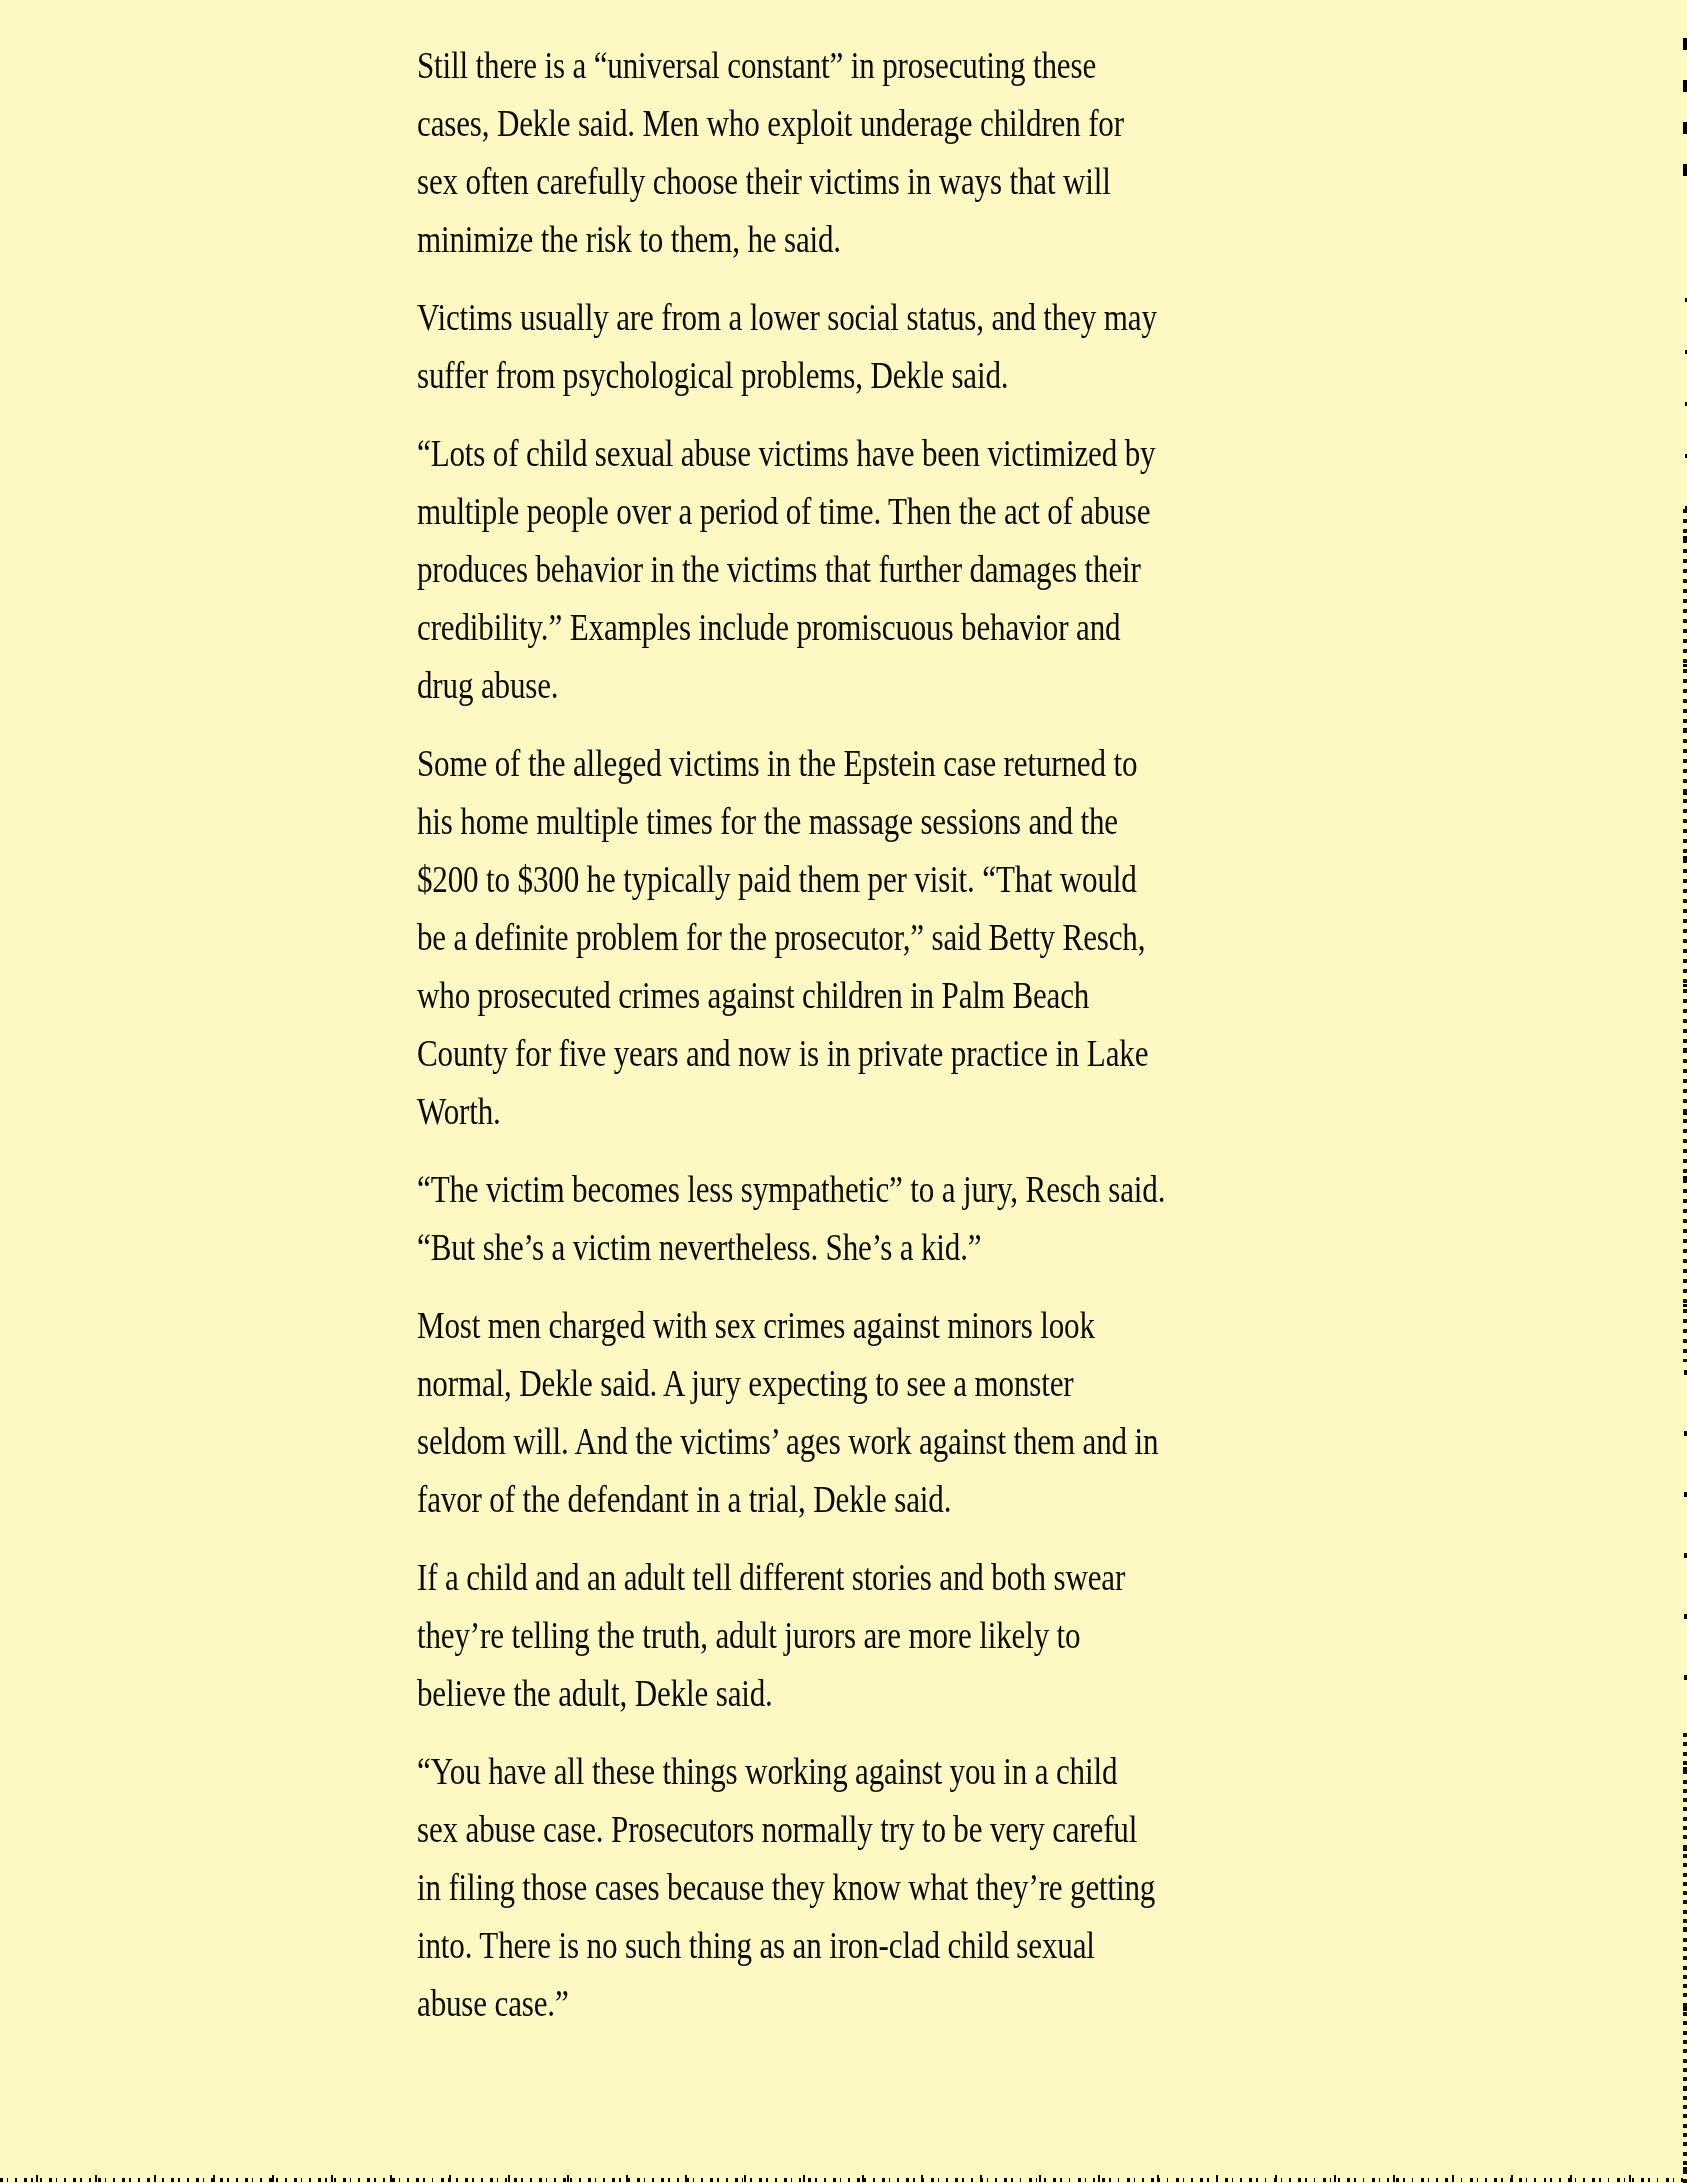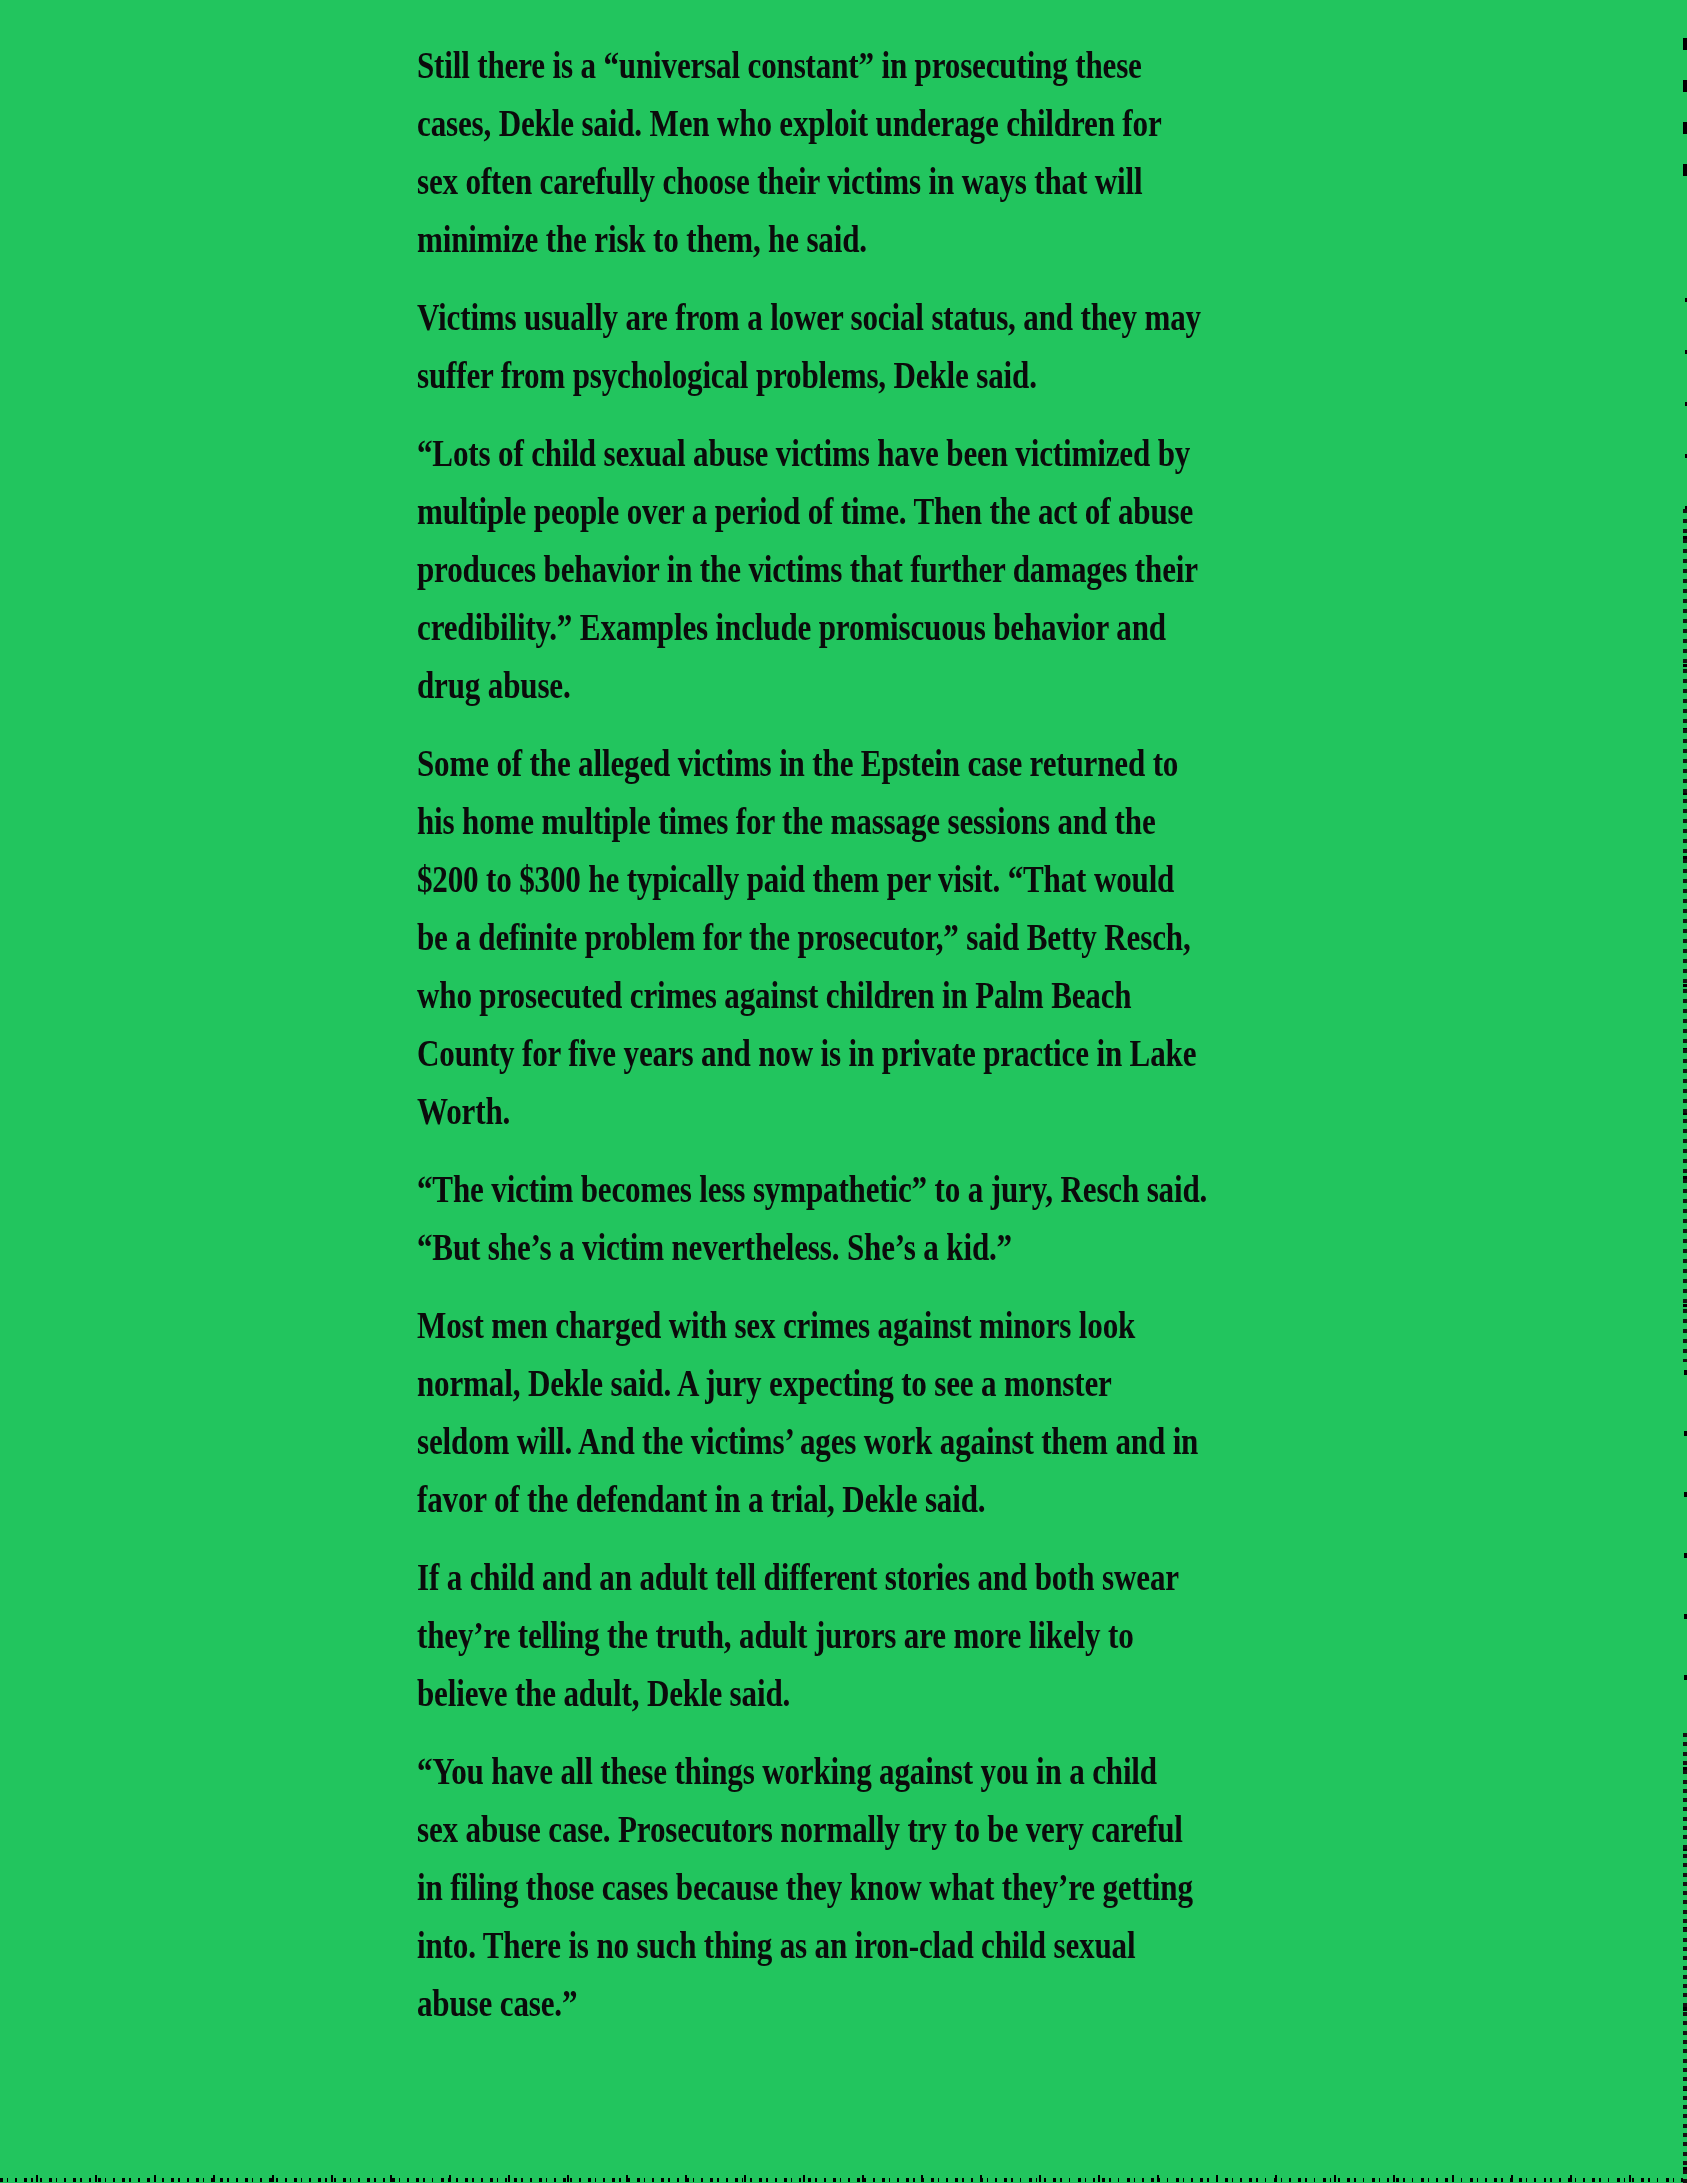--- a/index.html
+++ b/index.html
@@ -10,22 +10,21 @@
   body {
     width: 1687px;
     height: 2183px;
     position: relative;
     overflow: hidden;
     font-family: "Liberation Serif", "DejaVu Serif", serif;
   }
   .page {
     position: absolute;
     inset: 0;
-    background: #22c55e;
-    font-weight: bold;
+    background: #fef9c3;
   }
   .article {
     position: absolute;
     left: 417px;
     top: 37px;
     width: 1025px;
     color: #0b0b0b;
     transform: scaleX(0.84);
     transform-origin: 0 0;
   }

